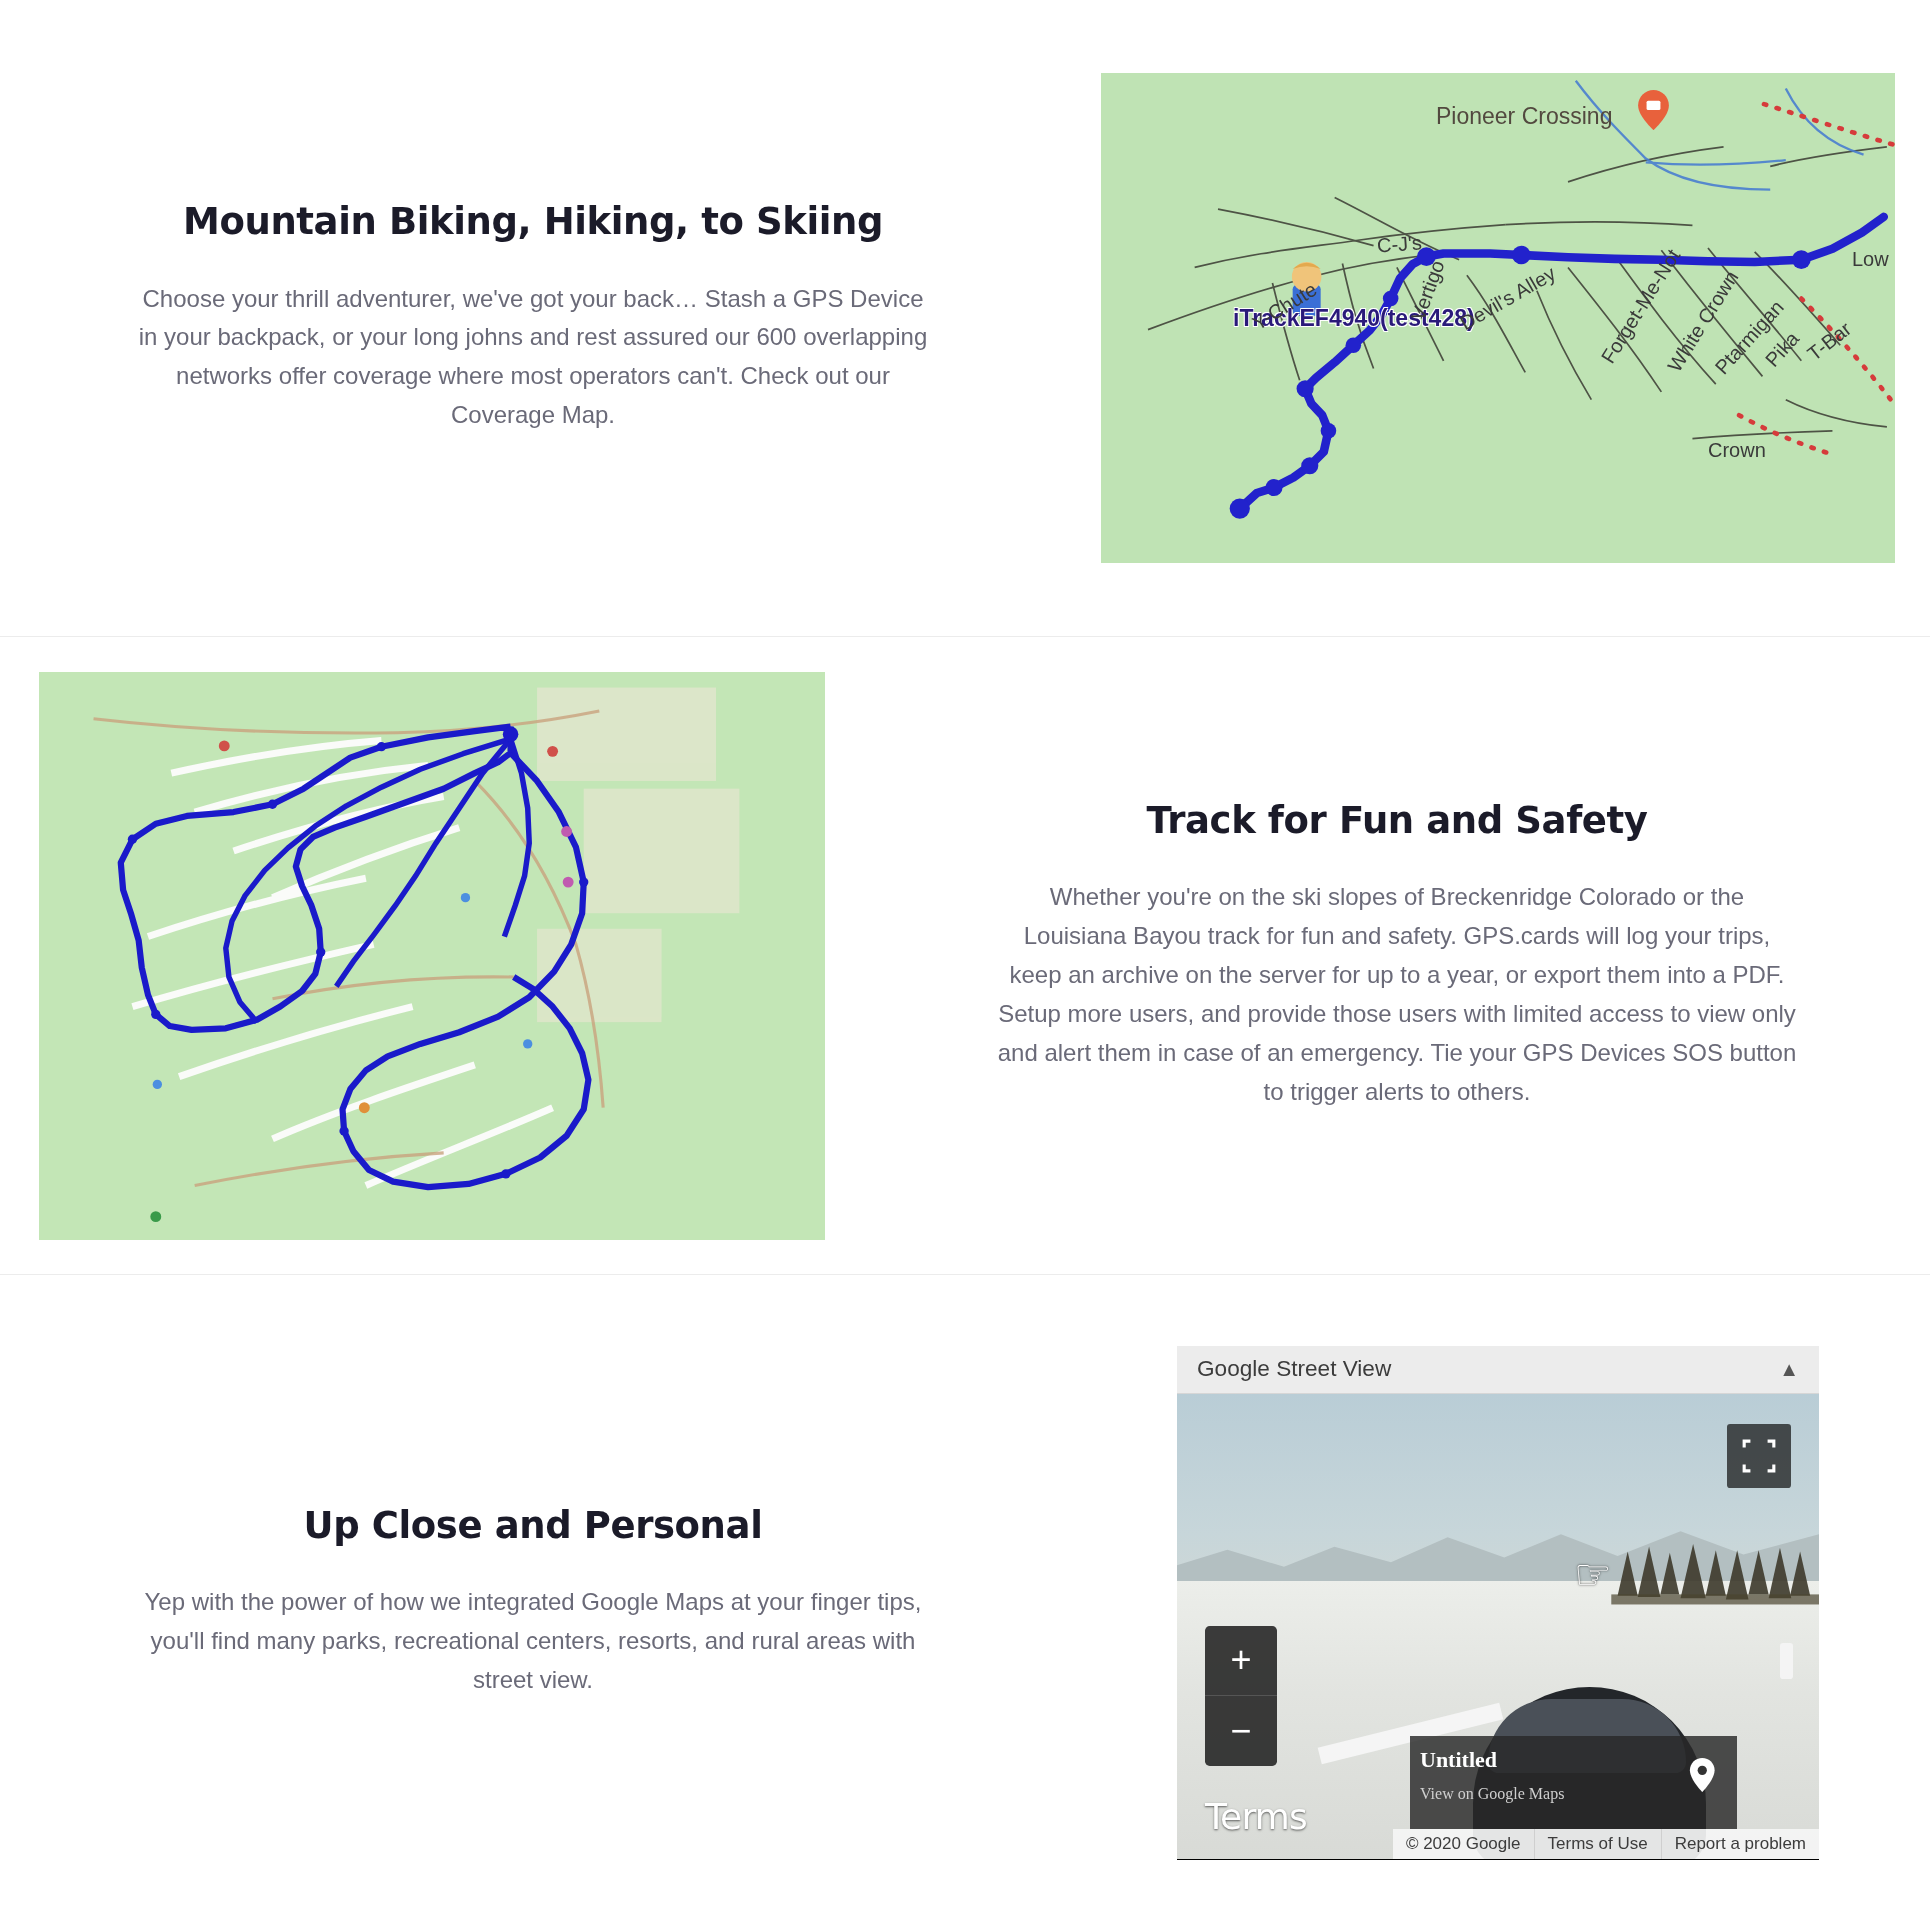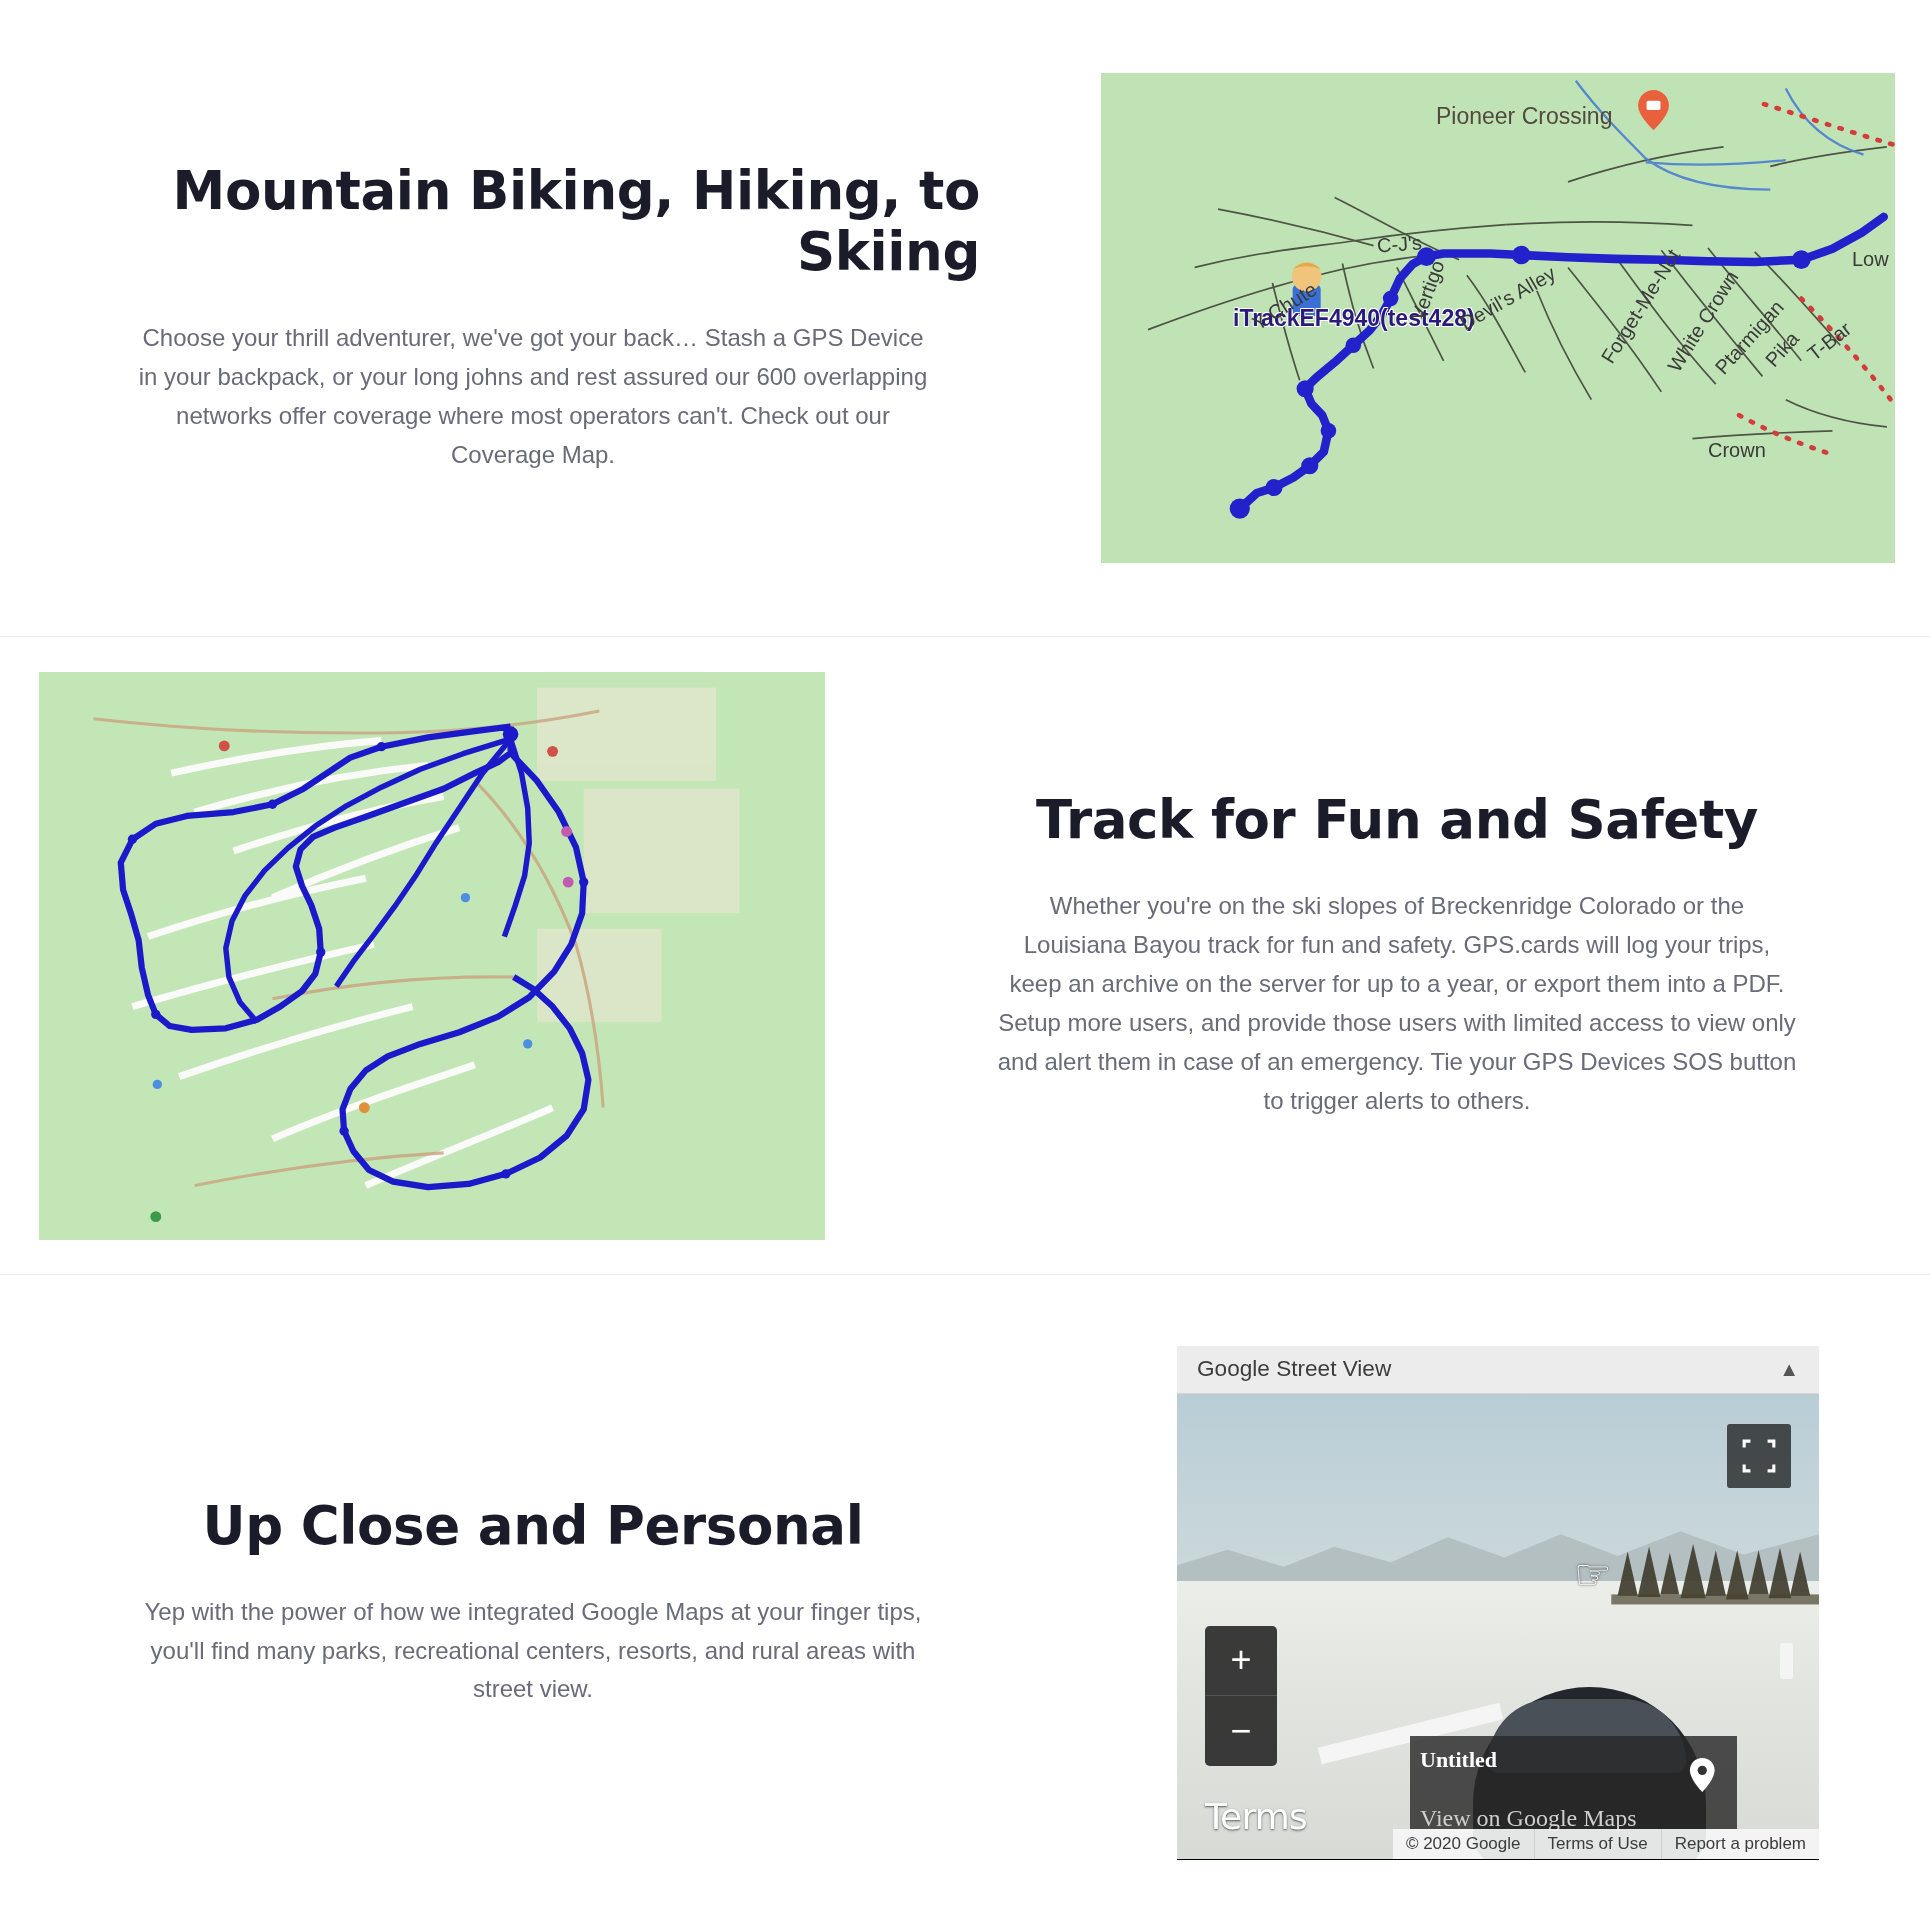--- a/index.html
+++ b/index.html
@@ -40,25 +40,25 @@
   .col-media {
     flex: 1;
     display: flex;
     align-items: center;
     justify-content: center;
   }
 
   h2.heading {
     font-family: "DejaVu Sans", sans-serif;
     font-weight: bold;
-    font-size: 53px;
+    font-size: 37px;
     letter-spacing: -0.4px;
     color: #1b1b29;
     margin: 0 0 36px 0;
-    text-align: right;
+    text-align: left;
     line-height: 1.15;
   }
   p.body {
     font-size: 24px;
     line-height: 1.62;
     color: #6a6a78;
     margin: 0;
     text-align: center;
     max-width: 802px;
     font-family: "Liberation Sans", sans-serif;
@@ -197,21 +197,21 @@
   .sv-card {
     position: absolute;
     left: 233px; bottom: 30px;
     width: 327px; height: 93px;
     background: rgba(40,40,40,0.82);
     color: #fff;
     padding: 11px 10px;
     font-family: Liberation Serif, serif;
   }
   .sv-card .t { font-weight: bold; font-size: 22px; }
-  .sv-card .l { font-size: 24px; color: #cfcfcf; margin-top: 32px; }
+  .sv-card .l { font-size: 16px; color: #cfcfcf; margin-top: 12px; }
   .sv-card-pin { position: absolute; right: 22px; top: 22px; width: 26.5px; height: 34px; }
 
   .sv-cursor {
     position: absolute;
     left: 397px; top: 156px;
     font-size: 42px;
     color: #fff;
     text-shadow: 0 0 2.3px #000;
   }
   .sv-skier {

